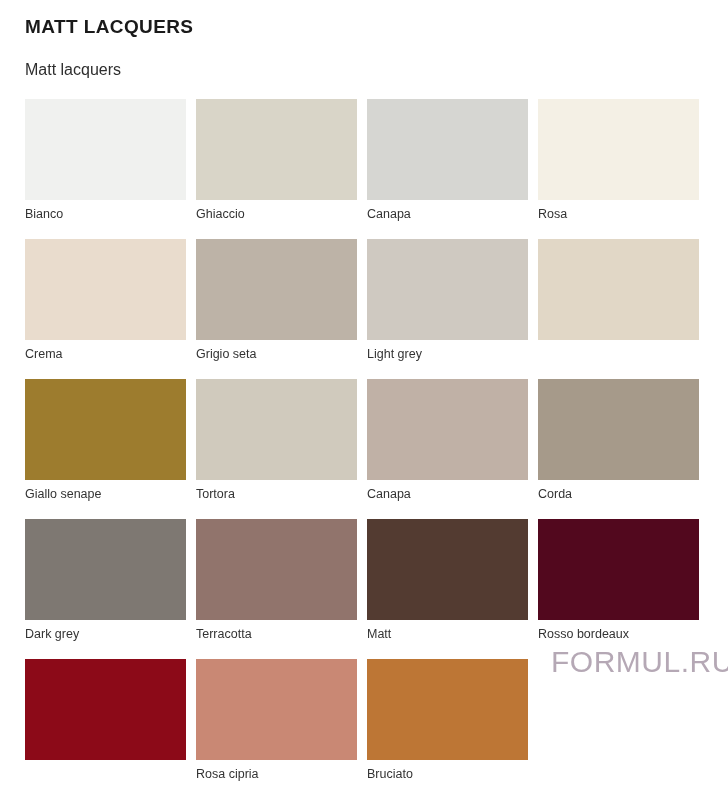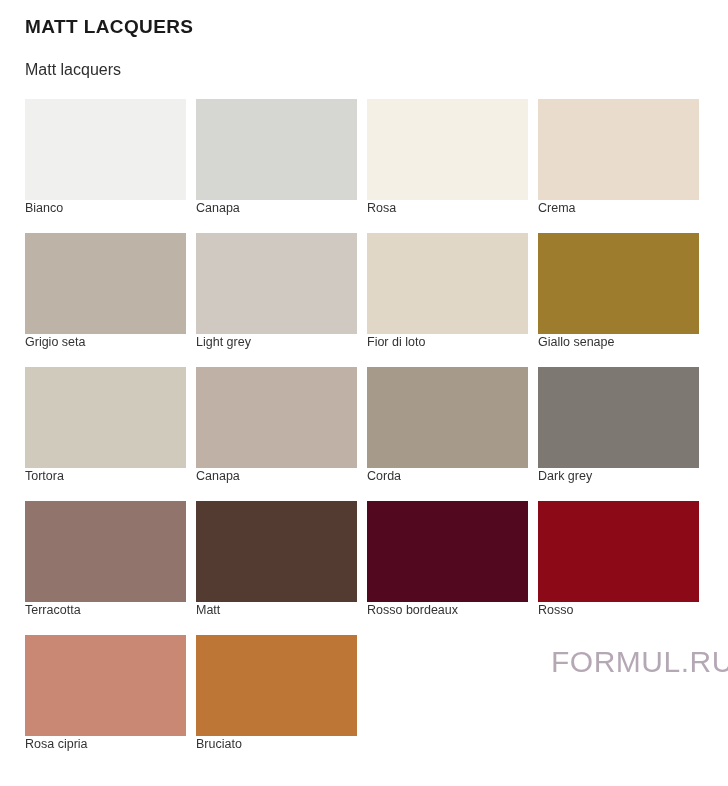--- a/index.html
+++ b/index.html
@@ -54,20 +54,21 @@
   .swatch-cell {
     width: 161px;
   }
   .swatch-chip {
     width: 161px;
     height: 101px;
     display: block;
   }
   .swatch-label {
     display: block;
+    margin-top: 6px;
     font-size: 12.5px;
     line-height: 16px;
     color: #333333;
     white-space: nowrap;
     overflow: visible;
   }
   .watermark {
     position: absolute;
     left: 551px;
     top: 645px;
@@ -89,20 +90,24 @@
   <h1 class="page-title">MATT LACQUERS</h1>
 
   <h2 class="section-title">Matt lacquers</h2>
 
   <div class="swatch-grid">
       <div class="swatch-cell">
         <span class="swatch-chip" style="background: rgb(240, 241, 239);"></span>
         <span class="swatch-label">Bianco</span>
       </div>
       <div class="swatch-cell">
+        <span class="swatch-chip" style="background: rgb(217, 213, 200);"></span>
+        <span class="swatch-label">Ghiaccio</span>
+      </div>
+      <div class="swatch-cell">
         <span class="swatch-chip" style="background: rgb(214, 214, 210);"></span>
         <span class="swatch-label">Canapa</span>
       </div>
       <div class="swatch-cell">
         <span class="swatch-chip" style="background: rgb(244, 240, 229);"></span>
         <span class="swatch-label">Rosa</span>
       </div>
       <div class="swatch-cell">
         <span class="swatch-chip" style="background: rgb(233, 220, 205);"></span>
         <span class="swatch-label">Crema</span>
@@ -110,21 +115,20 @@
       <div class="swatch-cell">
         <span class="swatch-chip" style="background: rgb(189, 179, 167);"></span>
         <span class="swatch-label">Grigio seta</span>
       </div>
       <div class="swatch-cell">
         <span class="swatch-chip" style="background: rgb(207, 201, 193);"></span>
         <span class="swatch-label">Light grey</span>
       </div>
       <div class="swatch-cell">
         <span class="swatch-chip" style="background: rgb(225, 215, 198);"></span>
-        <span class="swatch-label">Fior di loto</span>
       </div>
       <div class="swatch-cell">
         <span class="swatch-chip" style="background: rgb(157, 124, 46);"></span>
         <span class="swatch-label">Giallo senape</span>
       </div>
       <div class="swatch-cell">
         <span class="swatch-chip" style="background: rgb(208, 202, 189);"></span>
         <span class="swatch-label">Tortora</span>
       </div>
       <div class="swatch-cell">
@@ -146,21 +150,20 @@
       <div class="swatch-cell">
         <span class="swatch-chip" style="background: rgb(83, 59, 49);"></span>
         <span class="swatch-label">Matt</span>
       </div>
       <div class="swatch-cell">
         <span class="swatch-chip" style="background: rgb(82, 8, 30);"></span>
         <span class="swatch-label">Rosso bordeaux</span>
       </div>
       <div class="swatch-cell">
         <span class="swatch-chip" style="background: rgb(140, 10, 24);"></span>
-        <span class="swatch-label">Rosso</span>
       </div>
       <div class="swatch-cell">
         <span class="swatch-chip" style="background: rgb(201, 136, 116);"></span>
         <span class="swatch-label">Rosa cipria</span>
       </div>
       <div class="swatch-cell">
         <span class="swatch-chip" style="background: rgb(189, 118, 53);"></span>
         <span class="swatch-label">Bruciato</span>
       </div>
     </div>

